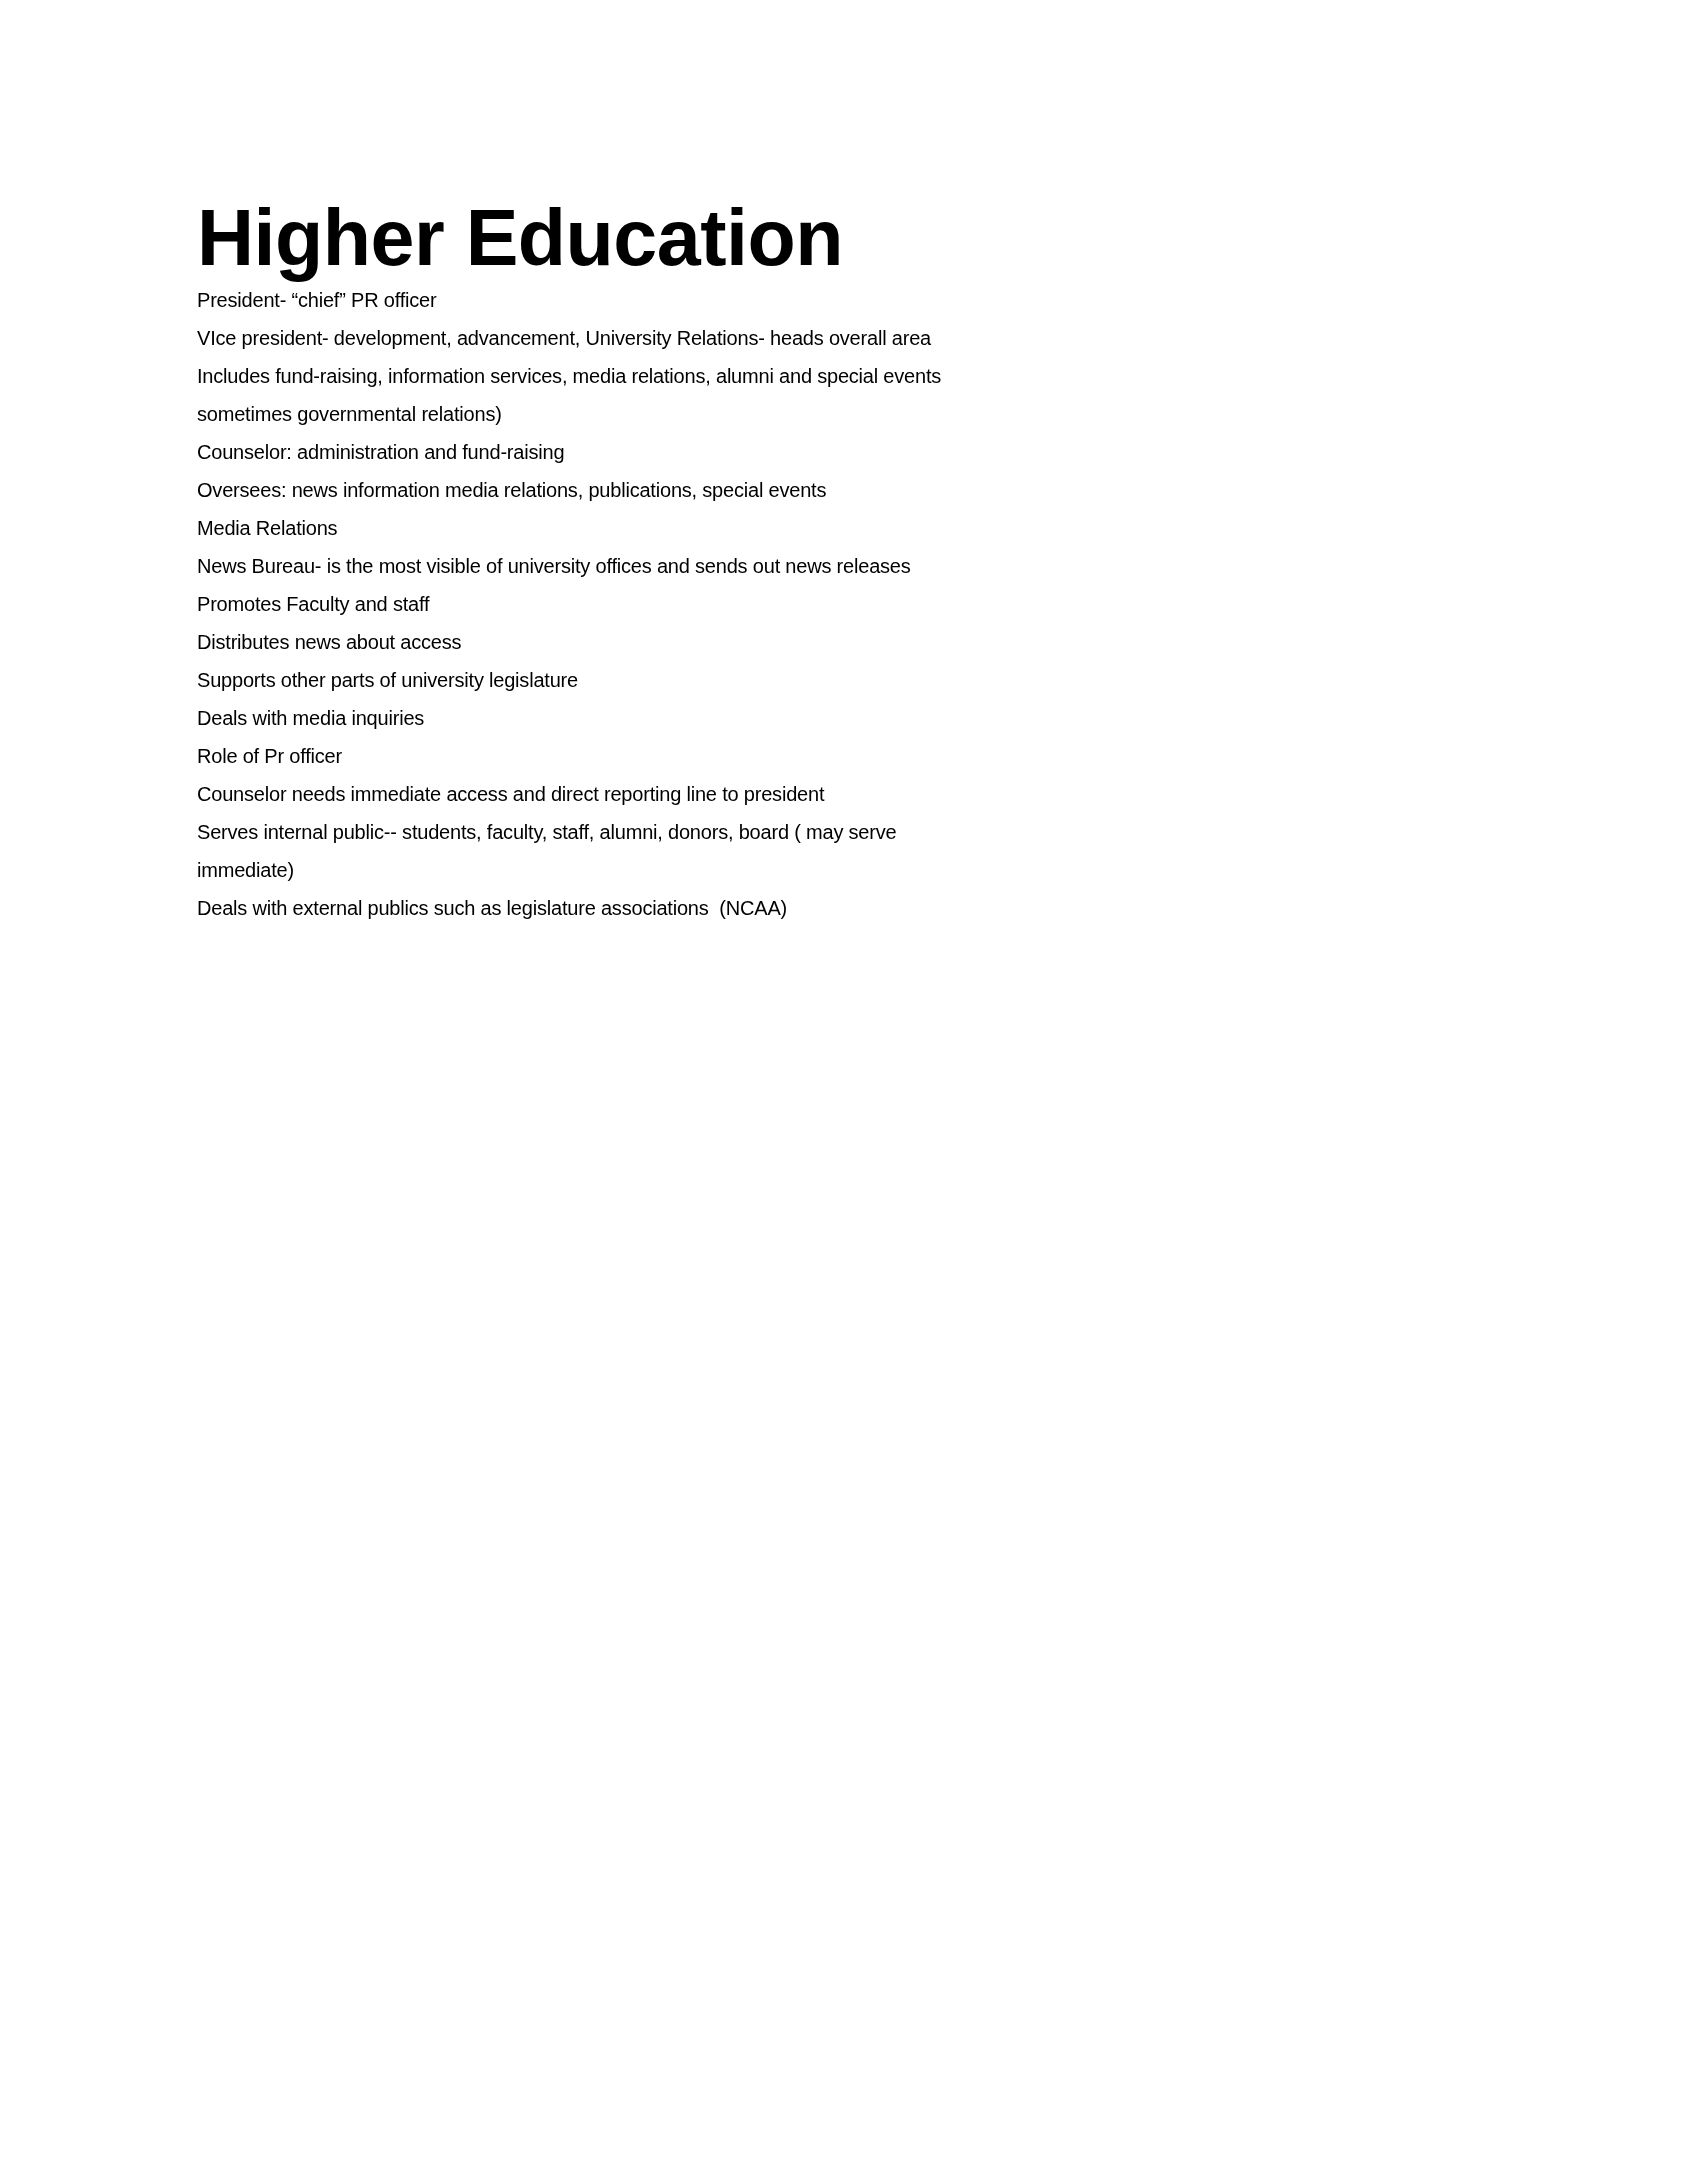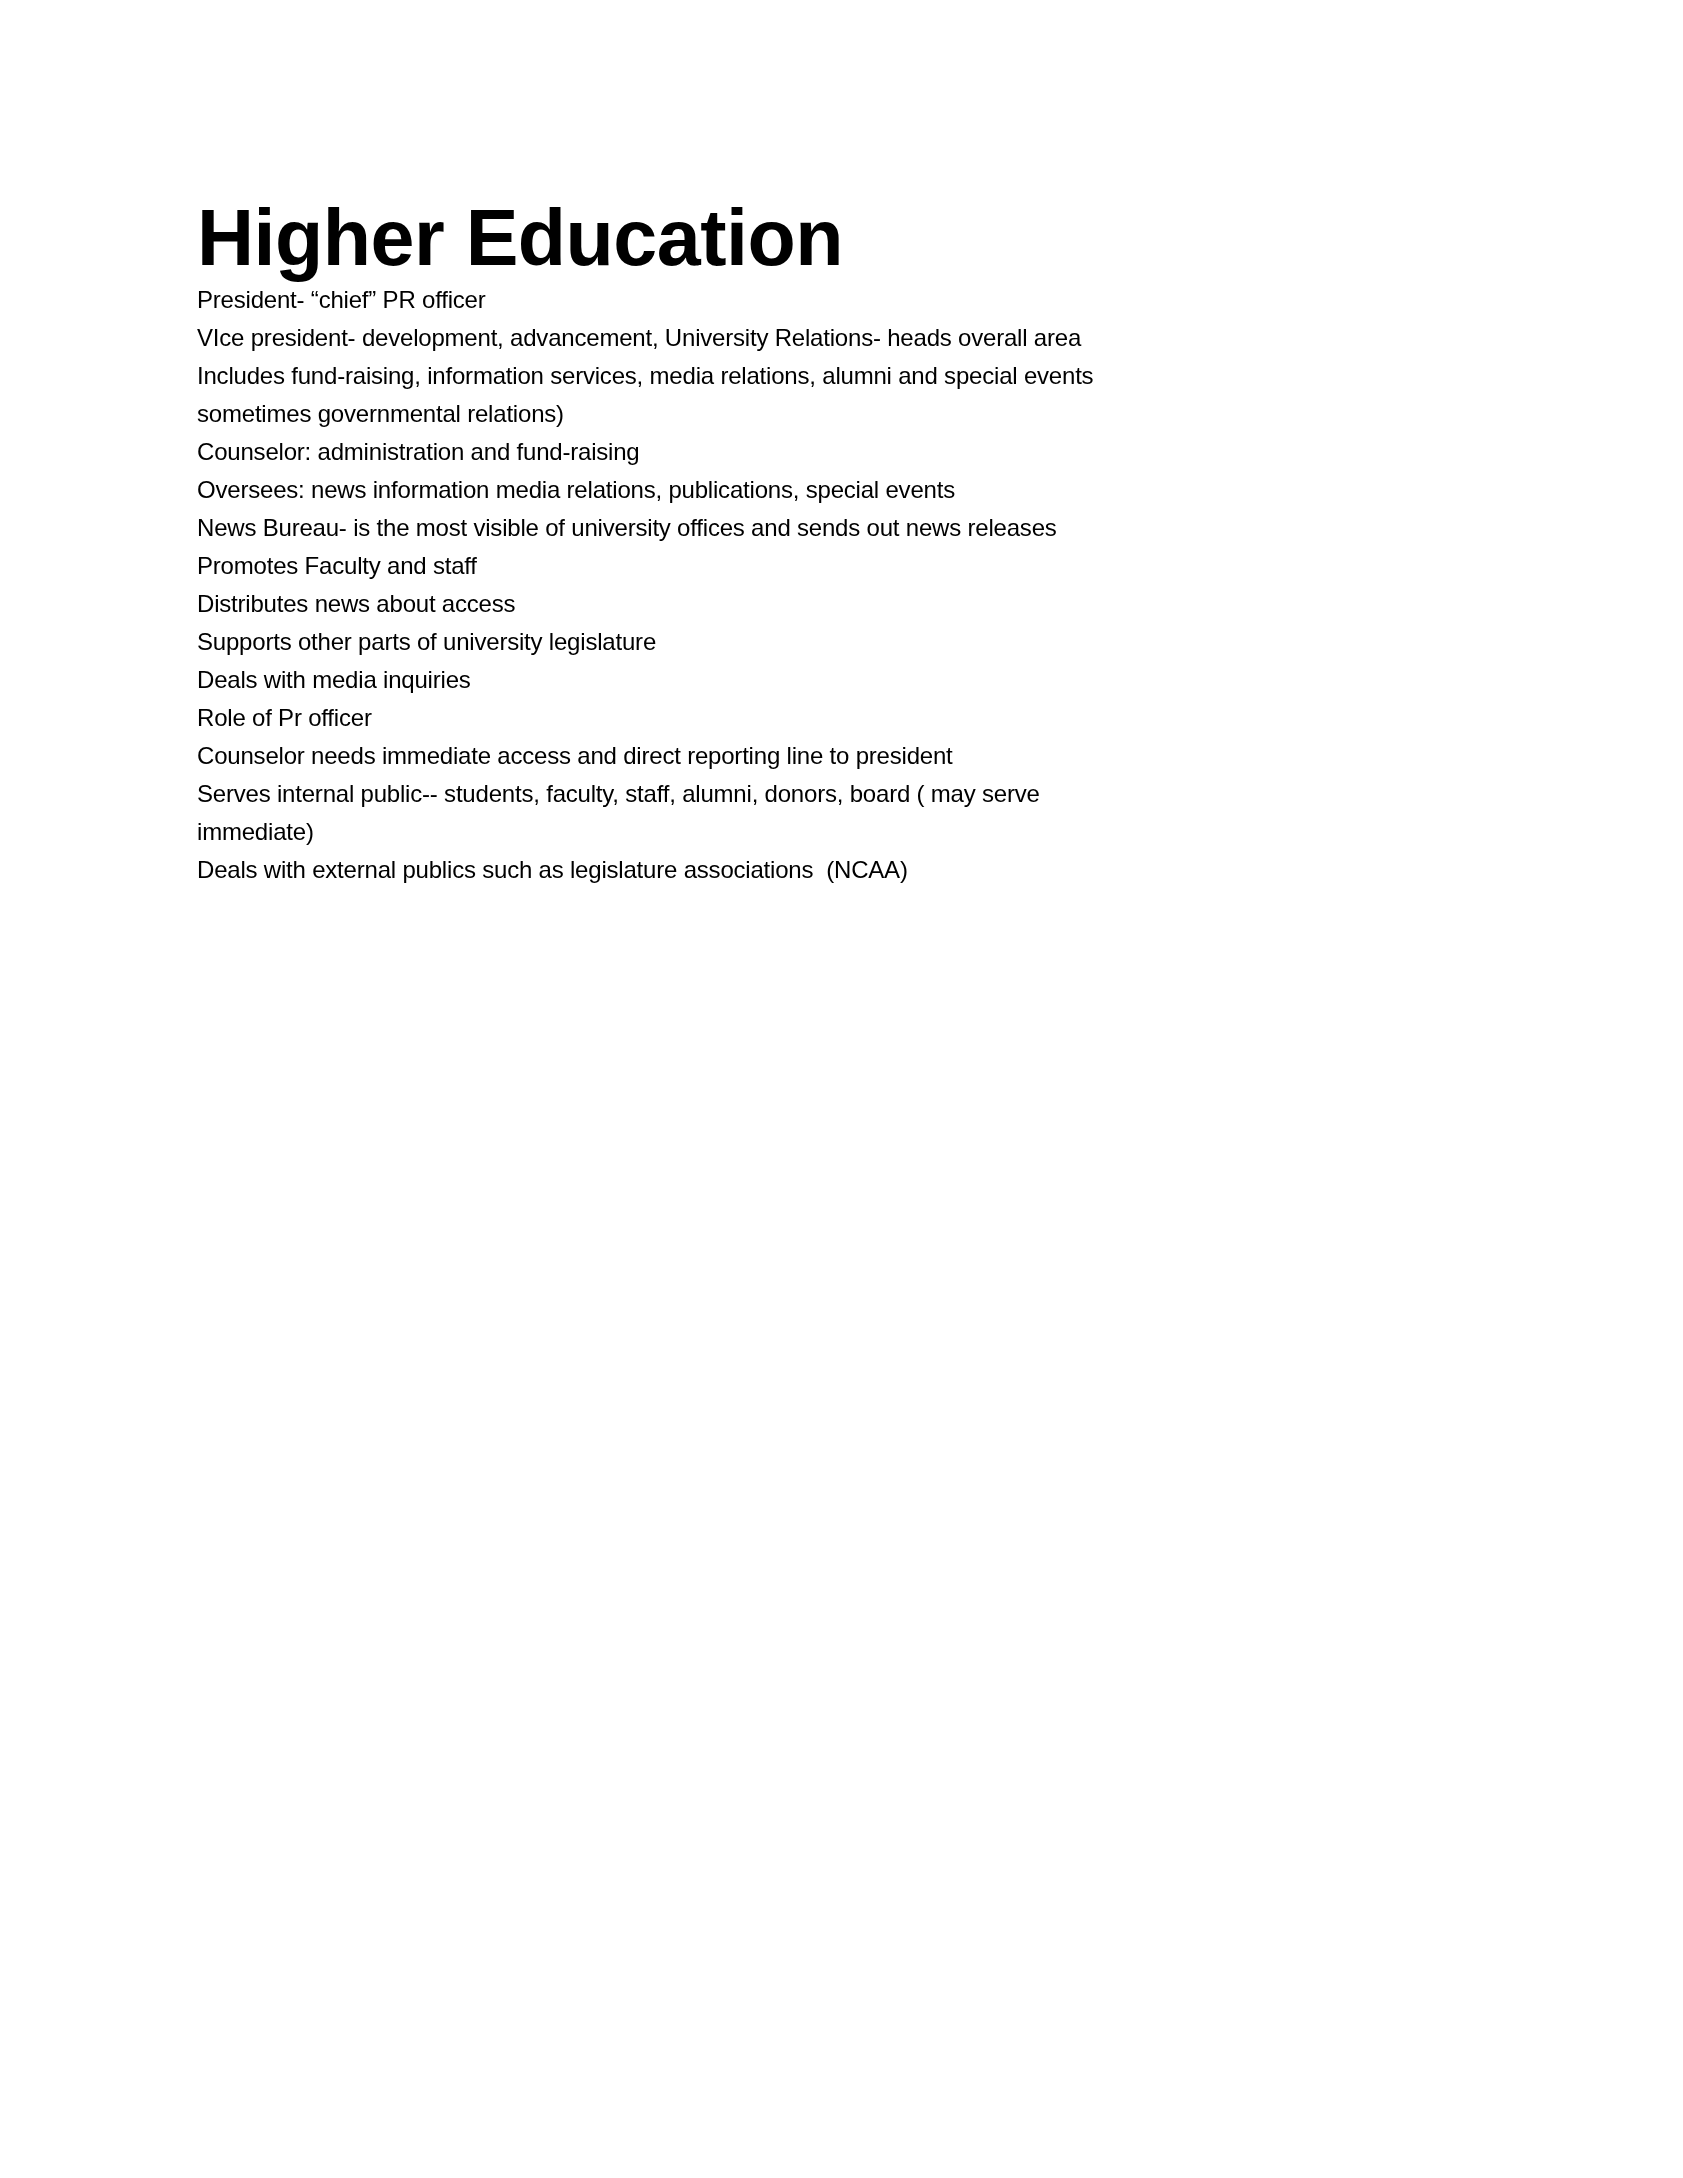--- a/index.html
+++ b/index.html
@@ -38,39 +38,40 @@
       letter-spacing: -0.5px;
       white-space: nowrap;
     }
     .lines {
       margin: 0;
       padding: 0;
       list-style: none;
     }
     .line {
       font-family: "Liberation Sans", sans-serif;
-      font-size: 24px;
+      font-size: 20px;
       line-height: 38px;
       white-space: pre;
       letter-spacing: -0.2px;
     }
   </style>
 </head>
 <body>
 
 <div class="page">
   <div class="content">
     <h1 class="title">Higher Education</h1>
     <ul class="lines">
       <li class="line">President- “chief” PR officer</li>
       <li class="line">VIce president- development, advancement, University Relations- heads overall area</li>
       <li class="line">Includes fund-raising, information services, media relations, alumni and special events</li>
       <li class="line">sometimes governmental relations)</li>
       <li class="line">Counselor: administration and fund-raising</li>
       <li class="line">Oversees: news information media relations, publications, special events</li>
+      <li class="line">Media Relations</li>
       <li class="line">News Bureau- is the most visible of university offices and sends out news releases</li>
       <li class="line">Promotes Faculty and staff</li>
       <li class="line">Distributes news about access</li>
       <li class="line">Supports other parts of university legislature</li>
       <li class="line">Deals with media inquiries</li>
       <li class="line">Role of Pr officer</li>
       <li class="line">Counselor needs immediate access and direct reporting line to president</li>
       <li class="line">Serves internal public-- students, faculty, staff, alumni, donors, board ( may serve</li>
       <li class="line">immediate)</li>
       <li class="line">Deals with external publics such as legislature associations  (NCAA)</li>

